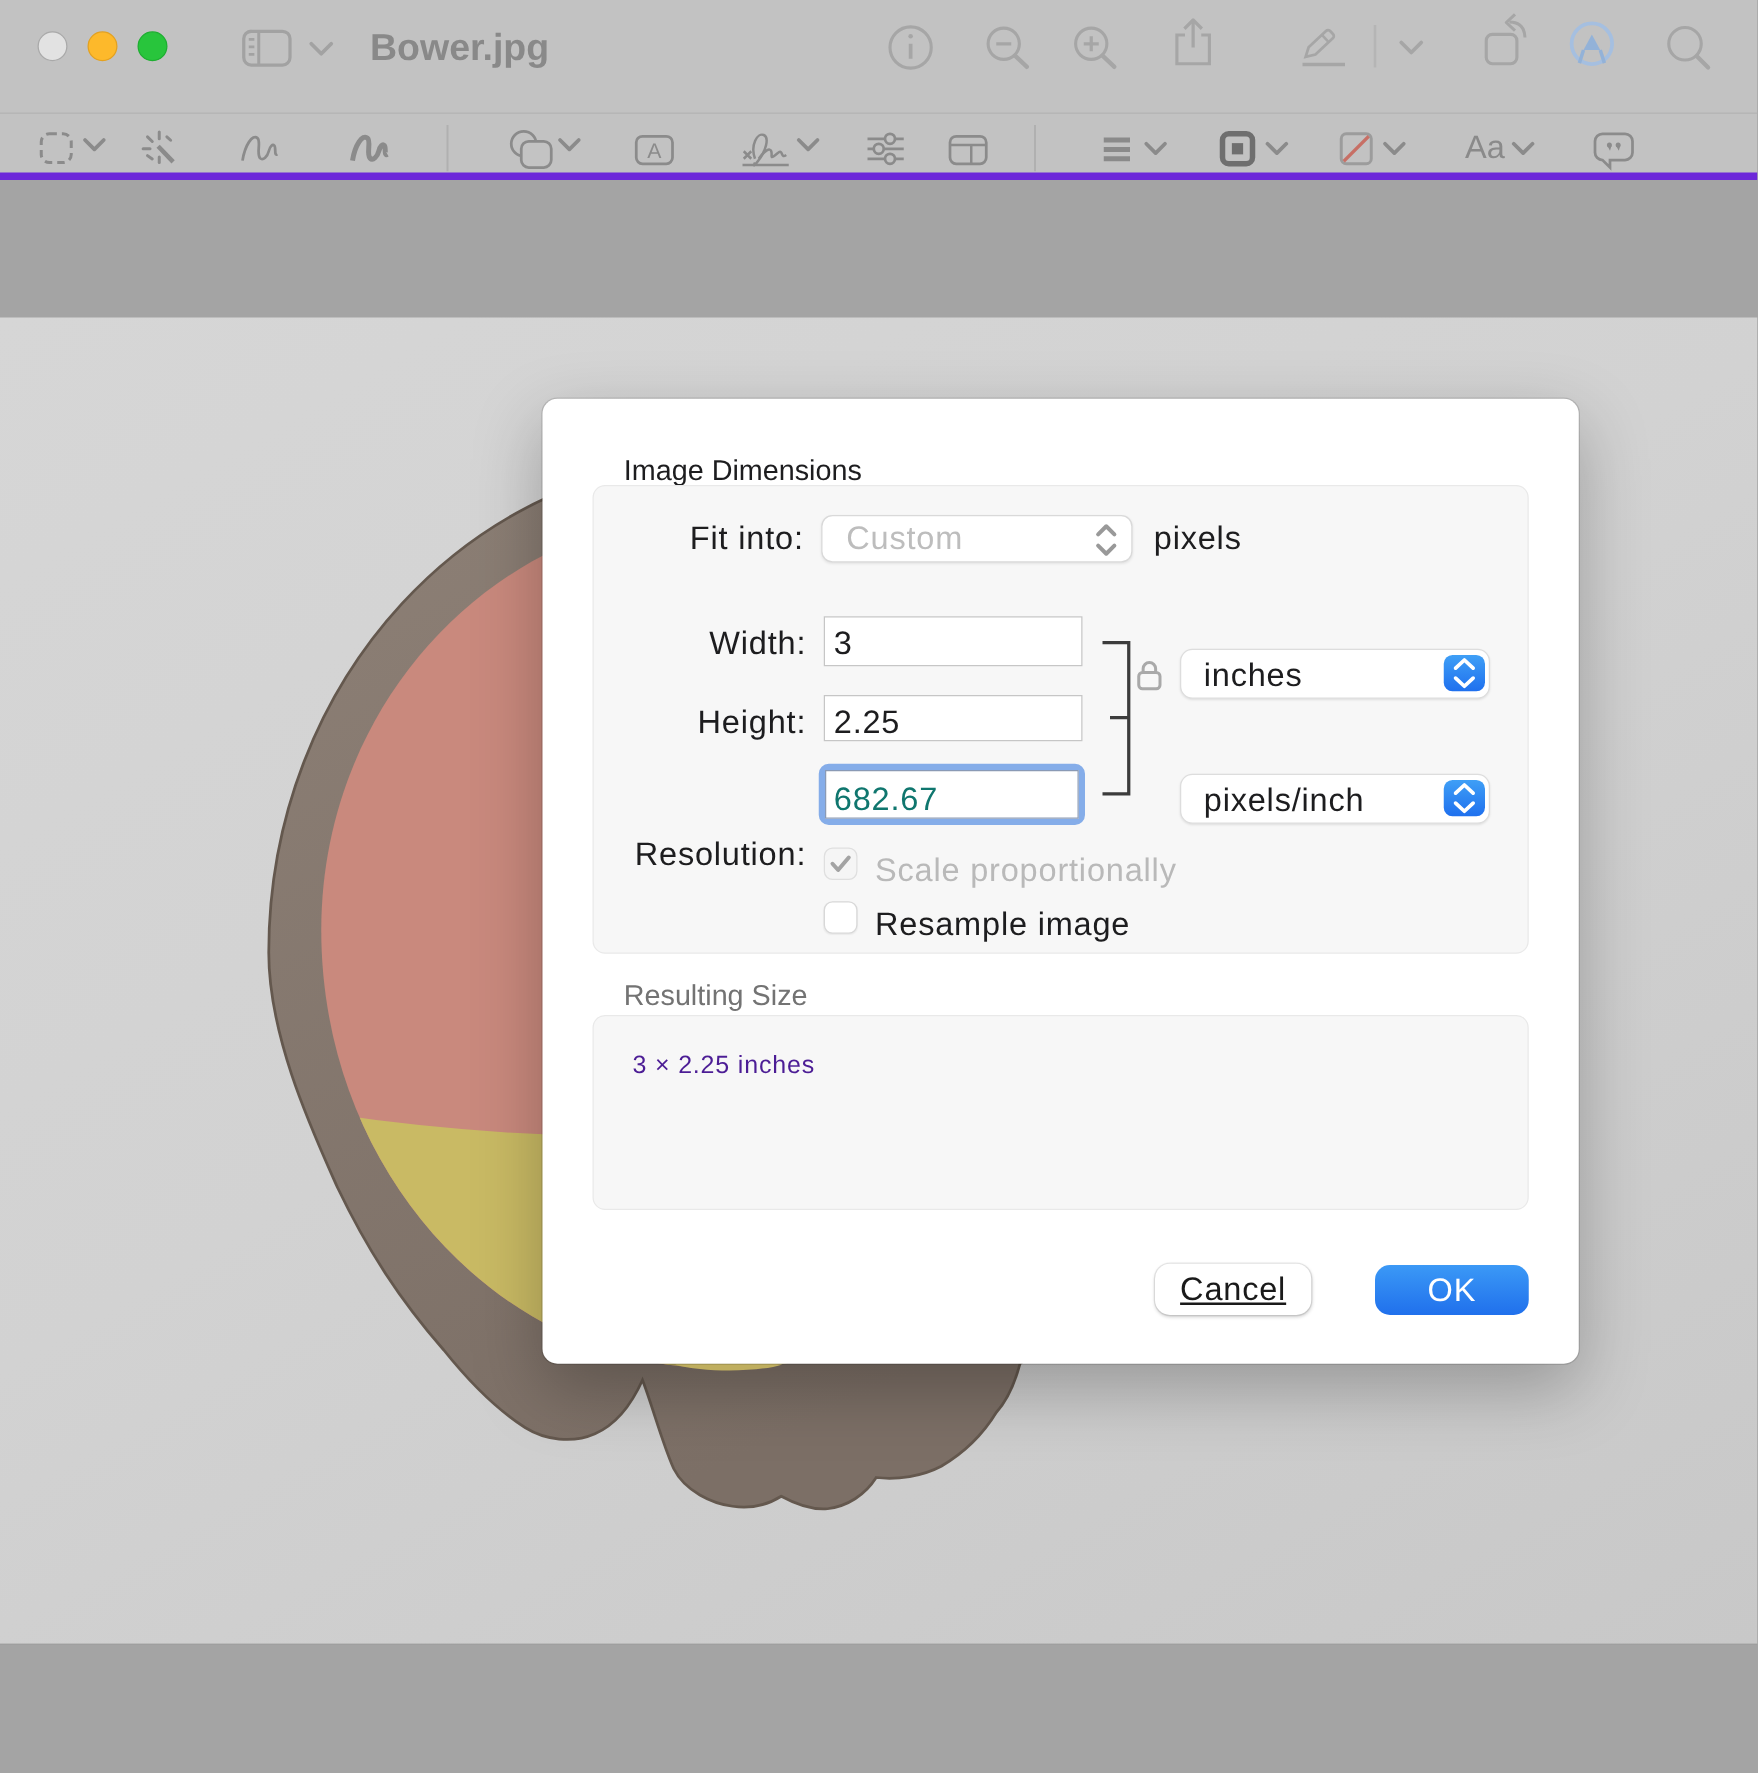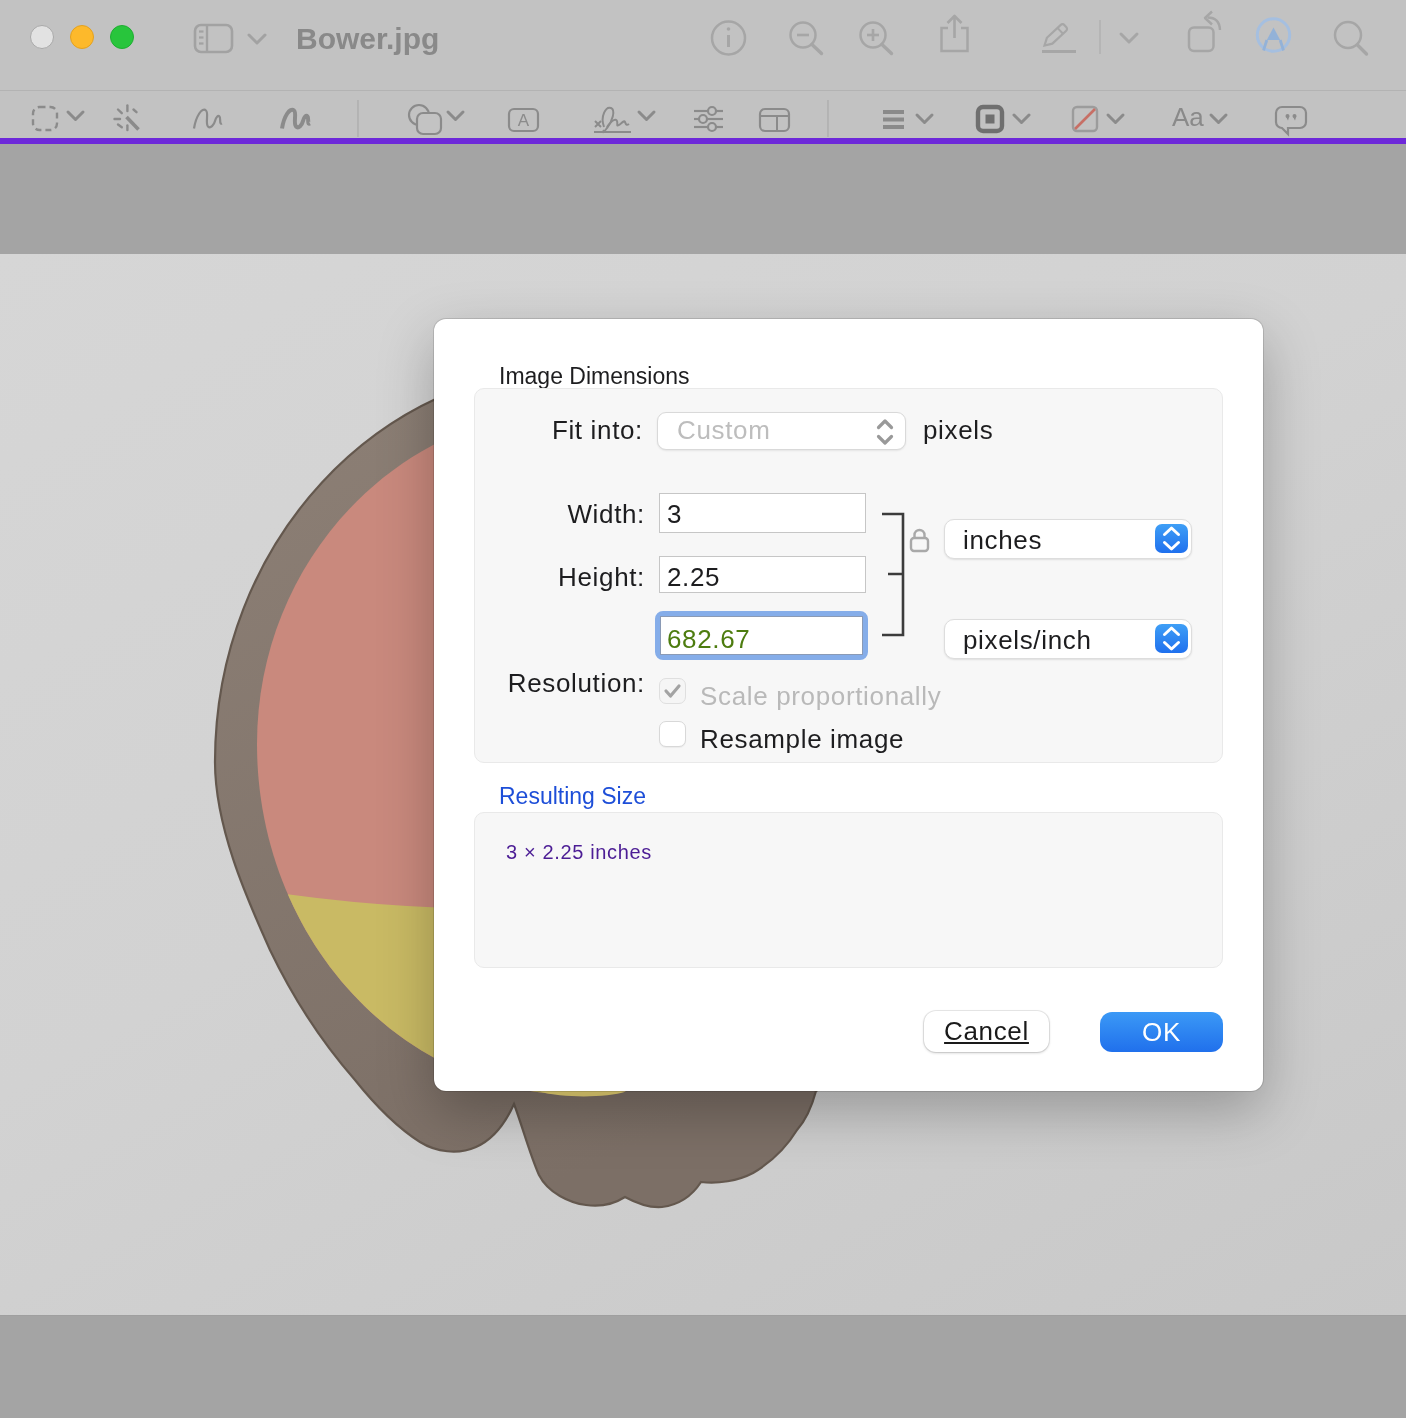--- a/index.html
+++ b/index.html
@@ -222,21 +222,21 @@
   <div class="abs" style="left:233px;top:180px;font-size:26px;color:#1d1d1f;">3</div>
 
   <div class="abs" style="left:0px;top:243px;width:211px;text-align:right;font-size:26px;color:#1d1d1f;">Height:</div>
   <div class="abs" style="left:225px;top:237px;width:207px;height:37px;background:#fff;border:1px solid #c6c6c6;
        box-sizing:border-box;"></div>
   <div class="abs" style="left:233px;top:243px;font-size:26px;color:#1d1d1f;">2.25</div>
 
   <div class="abs" style="left:0px;top:305px;width:211px;text-align:right;font-size:26px;color:#1d1d1f;margin-top:44px;">Resolution:</div>
   <div class="abs" style="left:221px;top:292px;width:213px;height:49px;border:5px solid #85ade9;border-radius:8px;box-sizing:border-box;"></div>
   <div class="abs" style="left:226px;top:297px;width:203px;height:39px;background:#fff;border:1.5px solid #8a9ab5;box-sizing:border-box;"></div>
-  <div class="abs" style="left:233px;top:305px;font-size:26px;color:#4d7c0f;">682.67</div>
+  <div class="abs" style="left:233px;top:305px;font-size:26px;color:#0f766e;">682.67</div>
 
   <svg class="abs" style="left:444px;top:190px;" width="40" height="130" viewBox="0 0 40 130">
     <path d="M 4 5 L 25 5 L 25 126 L 4 126 M 10 65 L 25 65" fill="none" stroke="#3c3c3c" stroke-width="2.6"></path>
   </svg>
 
   <svg class="abs" style="left:474px;top:208px;" width="24" height="28" viewBox="0 0 24 28">
     <rect x="3" y="11" width="17" height="13" rx="3" fill="none" stroke="#a9a9a9" stroke-width="2.4"></rect>
     <path d="M 6.5 11 L 6.5 8 A 5 5 0 0 1 16.5 8 L 16.5 11" fill="none" stroke="#a9a9a9" stroke-width="2.4"></path>
   </svg>
 
@@ -264,21 +264,21 @@
        border-radius:7px;box-sizing:border-box;"></div>
   <svg class="abs" style="left:225px;top:359px;" width="27" height="26" viewBox="0 0 27 26">
     <path d="M 7 13 L 11.5 18 L 20 8" fill="none" stroke="#a3a3a3" stroke-width="3.2" stroke-linecap="round" stroke-linejoin="round"></path>
   </svg>
   <div class="abs" style="left:266px;top:362px;font-size:26px;color:#b9b9b9;">Scale proportionally</div>
 
   <div class="abs" style="left:225px;top:402px;width:27px;height:26px;background:#ffffff;border:1px solid #d8d8d8;
        border-radius:7px;box-sizing:border-box;box-shadow:0 1px 1px rgba(0,0,0,0.05);"></div>
   <div class="abs" style="left:266px;top:405px;font-size:26px;color:#1d1d1f;">Resample image</div>
 
-  <div class="abs" style="left:65px;top:464px;font-size:23px;color:#1d4ed8;letter-spacing:0;">Resulting Size</div>
+  <div class="abs" style="left:65px;top:464px;font-size:23px;color:#737373;letter-spacing:0;">Resulting Size</div>
   <div class="abs" style="left:40px;top:493px;width:749px;height:156px;background:#f7f7f7;
        border:1px solid #e9e9e9;border-radius:10px;box-sizing:border-box;"></div>
   <div class="abs" style="left:72px;top:522px;font-size:20px;color:#4c1d95;">3 × 2.25 inches</div>
 
   <div class="abs" style="left:490px;top:692px;width:125px;height:41px;background:#ffffff;border-radius:12px;
        box-shadow:0 0 0 1px rgba(0,0,0,0.08), 0 1px 3px rgba(0,0,0,0.2);
        font-size:26px;color:#1a1a1a;text-align:center;line-height:41px;text-decoration:underline;">Cancel</div>
   <div class="abs" style="left:666px;top:693px;width:123px;height:40px;border-radius:12px;
        background:linear-gradient(#3b99f6,#2070ec);
        font-size:26px;color:#ffffff;text-align:center;line-height:40px;">OK</div>

